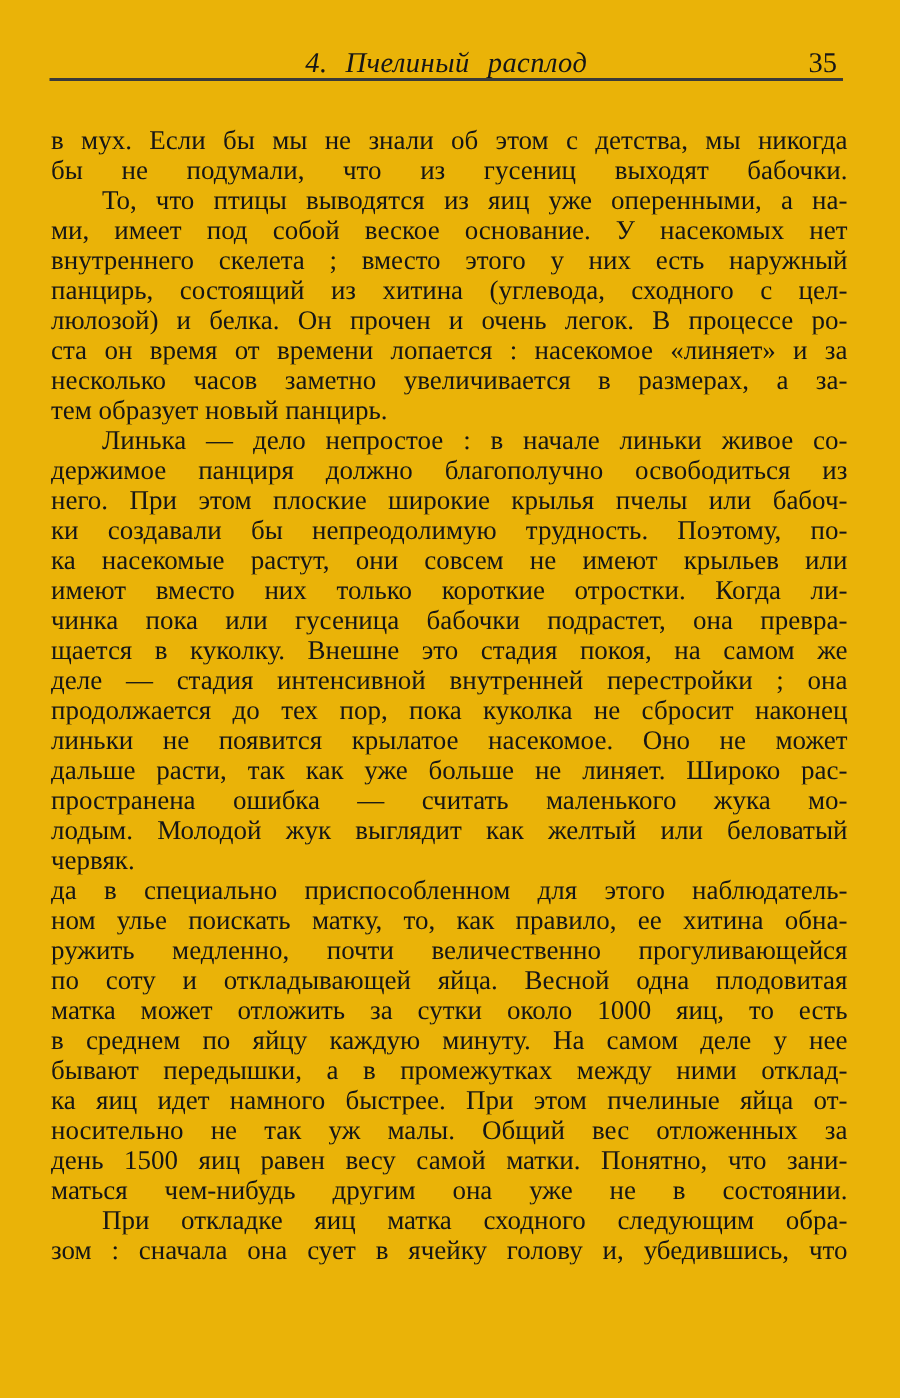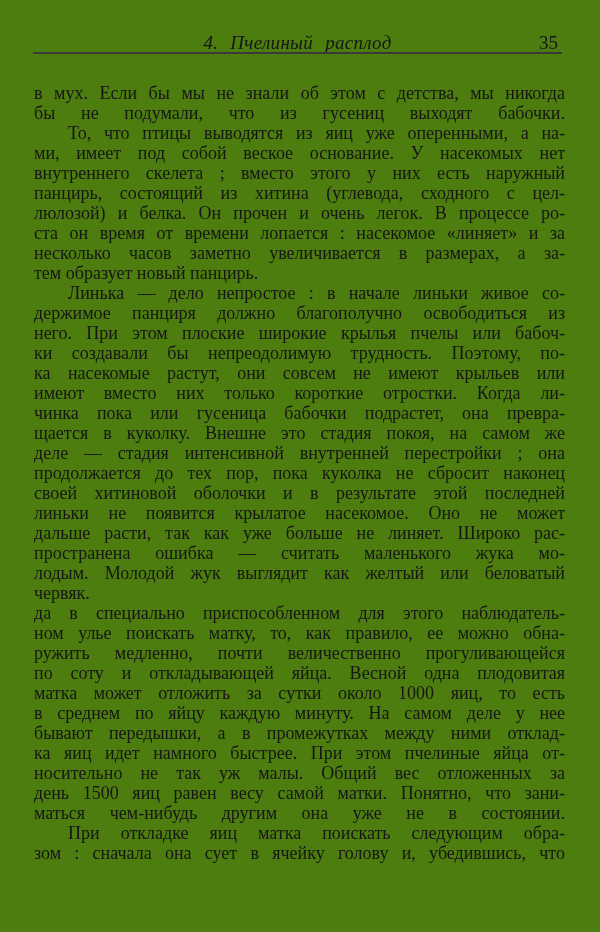--- a/index.html
+++ b/index.html
@@ -4,21 +4,21 @@
 <style>
   html, body {
     margin: 0;
     padding: 0;
     background: #ffffff;
   }
   .page {
     position: relative;
     width: 600px;
     height: 932px;
-    background: #4d7c0f;
+    background: #eab308;
     overflow: hidden;
     font-family: "Liberation Serif", "DejaVu Serif", serif;
     color: #161616;
   }
   .running-header {
     position: absolute;
     top: 33px;
     left: 33px;
     right: 38px;
     height: 19px;
@@ -94,33 +94,32 @@
       <div class="line indent">Линька — дело непростое : в начале линьки живое со-</div>
       <div class="line">держимое панциря должно благополучно освободиться из</div>
       <div class="line">него. При этом плоские широкие крылья пчелы или бабоч-</div>
       <div class="line">ки создавали бы непреодолимую трудность. Поэтому, по-</div>
       <div class="line">ка насекомые растут, они совсем не имеют крыльев или</div>
       <div class="line">имеют вместо них только короткие отростки. Когда ли-</div>
       <div class="line">чинка пока или гусеница бабочки подрастет, она превра-</div>
       <div class="line">щается в куколку. Внешне это стадия покоя, на самом же</div>
       <div class="line">деле — стадия интенсивной внутренней перестройки ; она</div>
       <div class="line">продолжается до тех пор, пока куколка не сбросит наконец</div>
-      <div class="line">своей хитиновой оболочки и в результате этой последней</div>
       <div class="line">линьки не появится крылатое насекомое. Оно не может</div>
       <div class="line">дальше расти, так как уже больше не линяет. Широко рас-</div>
       <div class="line">пространена ошибка — считать маленького жука мо-</div>
       <div class="line">лодым. Молодой жук выглядит как желтый или беловатый</div>
       <div class="line last-left">червяк.</div>
       <div class="line">да в специально приспособленном для этого наблюдатель-</div>
-      <div class="line">ном улье поискать матку, то, как правило, ее можно обна-</div>
+      <div class="line">ном улье поискать матку, то, как правило, ее хитина обна-</div>
       <div class="line">ружить медленно, почти величественно прогуливающейся</div>
       <div class="line">по соту и откладывающей яйца. Весной одна плодовитая</div>
       <div class="line">матка может отложить за сутки около 1000 яиц, то есть</div>
       <div class="line">в среднем по яйцу каждую минуту. На самом деле у нее</div>
       <div class="line">бывают передышки, а в промежутках между ними отклад-</div>
       <div class="line">ка яиц идет намного быстрее. При этом пчелиные яйца от-</div>
       <div class="line">носительно не так уж малы. Общий вес отложенных за</div>
       <div class="line">день 1500 яиц равен весу самой матки. Понятно, что зани-</div>
       <div class="line">маться чем-нибудь другим она уже не в состоянии.</div>
-      <div class="line indent">При откладке яиц матка поискать следующим обра-</div>
+      <div class="line indent">При откладке яиц матка сходного следующим обра-</div>
       <div class="line">зом : сначала она сует в ячейку голову и, убедившись, что</div>
     </div>
 </div>
 
 </body></html>

